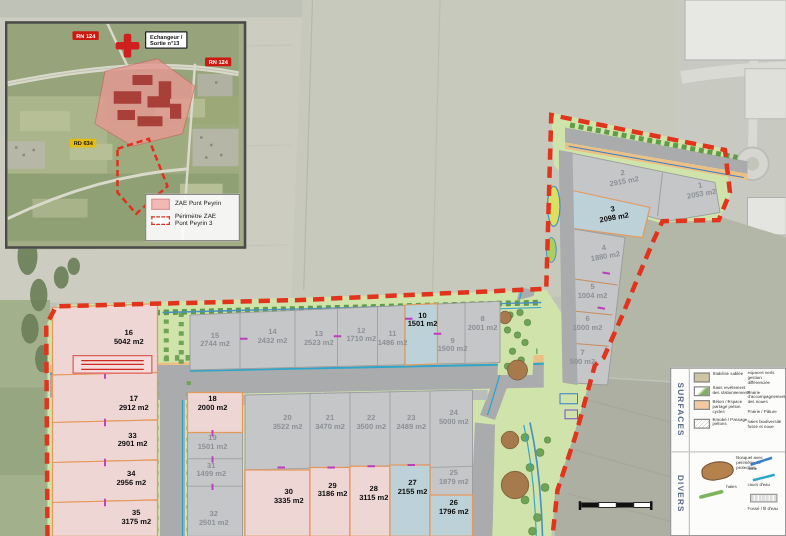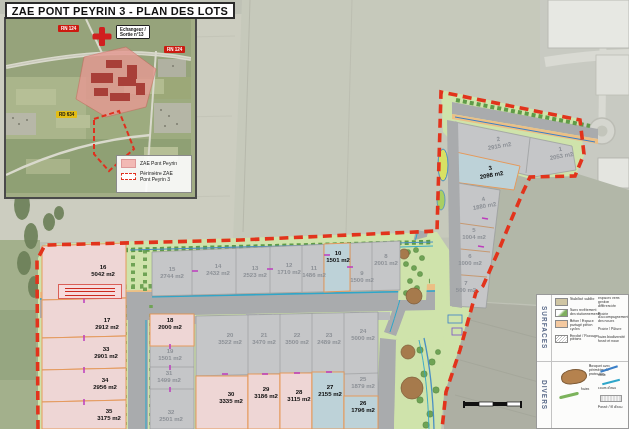--- a/index.html
+++ b/index.html
@@ -470,21 +470,20 @@
       </div>
       <div class="ilrow">
         <span class="isw dash"></span>
         <span>
           <span>Périmètre ZAE</span><br><span>Pont Peyrin 3</span>
         </span>
       </div>
     </div>
   </div>
 
-  <div class="title">ZAE PONT PEYRIN 3 - PLAN DES LOTS</div>
 
   <div class="panel">
     <div class="rail">
       <div class="rail-label s">SURFACES</div>
       <div class="rail-label d">DIVERS</div>
     </div>
     <div class="pbody">
       <div class="sec surf">
         <div class="lrow">
             <span class="sw sw1"></span>

